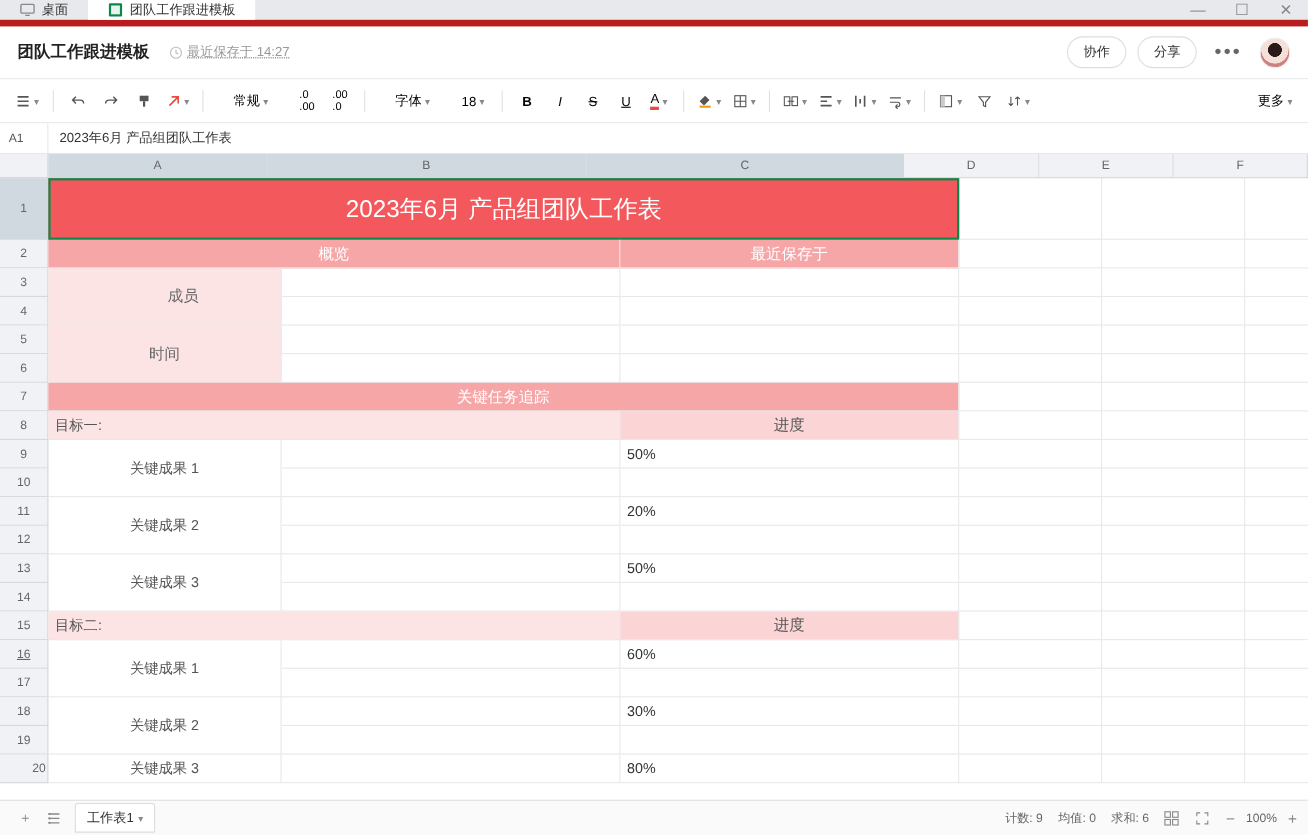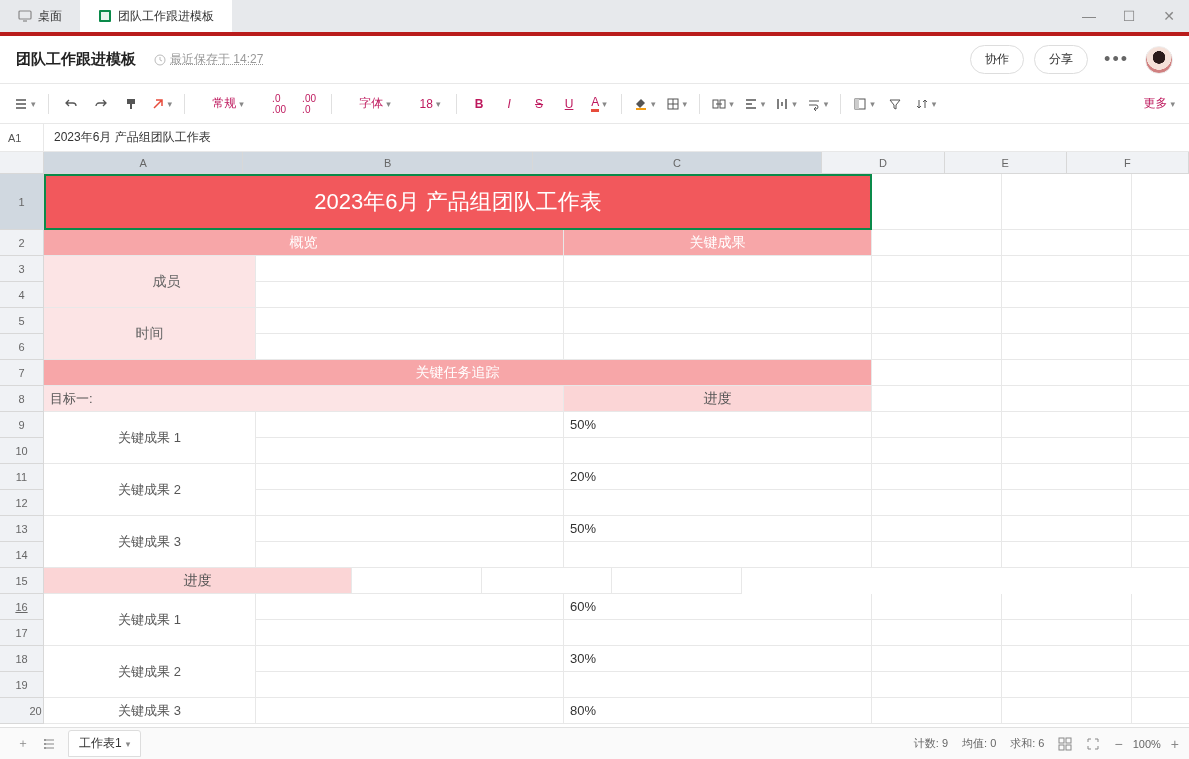--- a/index.html
+++ b/index.html
@@ -1,34 +1,34 @@
 <!DOCTYPE html>
 <html><head>
 <meta charset="utf-8">
 <style>
 * { box-sizing: border-box; margin: 0; padding: 0; }
 body { font-family: "Microsoft YaHei", sans-serif; font-size: 12px; color: #333; background: #fff; overflow: hidden; width: 1189px; height: 759px; }
 
-.tabs-bar { height: 36px; background: #e7e9ec; display: flex; align-items: stretch; border-bottom: 4px solid #b91c1c; }
+.tabs-bar { height: 24px; background: #e7e9ec; display: flex; align-items: stretch; border-bottom: 6px solid #b91c1c; }
 .tab { padding: 0 18px; display: flex; align-items: center; gap: 6px; font-size: 12px; cursor: pointer; }
 .tab.active { background: #fff; }
 .tab .ic { width: 14px; height: 14px; display: inline-flex; align-items: center; justify-content: center; }
 .win-controls { margin-left: auto; display: flex; align-items: center; }
 .win-btn { width: 40px; height: 32px; display: flex; align-items: center; justify-content: center; color: #888; cursor: pointer; font-size: 14px; }
 
 .title-row { height: 48px; display: flex; align-items: center; padding: 0 16px; border-bottom: 1px solid #e8e8e8; }
 .doc-title { font-size: 15px; font-weight: 600; color: #222; }
 .save-info { margin-left: 18px; color: #999; font-size: 12px; display: flex; align-items: center; gap: 4px; text-decoration: underline dotted; }
 .title-right { margin-left: auto; display: flex; align-items: center; gap: 10px; }
 .pill-btn { border: 1px solid #ddd; border-radius: 16px; padding: 5px 14px; font-size: 12px; cursor: pointer; background: #fff; }
 .more-dots { font-size: 18px; color: #666; cursor: pointer; padding: 0 6px; letter-spacing: 2px; }
 .avatar { width: 28px; height: 28px; border-radius: 50%; background: radial-gradient(circle at 50% 40%, #2b1a1a 30%, #f5e0d8 32%, #f5e0d8 60%, #d08080 62%); border: 1px solid #eee; }
 
 .toolbar { height: 40px; border-bottom: 1px solid #e8e8e8; display: flex; align-items: center; padding: 0 10px; gap: 2px; }
-.tb { min-width: 28px; height: 28px; display: flex; align-items: center; justify-content: center; color: #be185d; cursor: pointer; border-radius: 3px; padding: 0 4px; }
+.tb { min-width: 28px; height: 28px; display: flex; align-items: center; justify-content: center; color: #000000; cursor: pointer; border-radius: 3px; padding: 0 4px; }
 .sep { width: 1px; height: 20px; background: #e0e0e0; margin: 0 6px; }
 .dd { display: flex; align-items: center; gap: 3px; }
 .dd::after { content: "▾"; font-size: 9px; color: #888; }
 .more-group { margin-left: auto; }
 
 .formula-bar { height: 28px; border-bottom: 1px solid #e8e8e8; display: flex; align-items: center; }
 .cell-ref { width: 44px; padding: 0 8px; font-size: 11px; color: #555; border-right: 1px solid #e8e8e8; height: 100%; display: flex; align-items: center; }
 .formula-val { padding: 0 10px; font-size: 12px; color: #333; }
 
 .sheet-area { position: relative; height: 600px; overflow: hidden; }
@@ -265,21 +265,21 @@
     </div>
   <div class="grid" id="grid">
       <div class="gr">
         <div class="gc title-cell" style="width: 828px; height: 56px;">2023年6月 产品组团队工作表</div>
         <div class="gc " style="width: 130px; height: 56px;"></div>
         <div class="gc " style="width: 130px; height: 56px;"></div>
         <div class="gc " style="width: 130px; height: 56px;"></div>
       </div>
       <div class="gr">
         <div class="gc sub-hdr" style="width: 520px; height: 26px;">概览</div>
-        <div class="gc sub-hdr" style="width: 308px; height: 26px;">关键成果</div>
+        <div class="gc sub-hdr" style="width: 308px; height: 26px;">最近保存于</div>
         <div class="gc " style="width: 130px; height: 26px;"></div>
         <div class="gc " style="width: 130px; height: 26px;"></div>
         <div class="gc " style="width: 130px; height: 26px;"></div>
       </div>
       <div class="gr">
         <div class="gc side-lbl" style="width: 212px; height: 52px; padding-left: 40px;">成员</div>
         <div style="display: flex; flex-direction: column;">
           <div class="gr">
             <div class="gc" style="width: 308px; height: 26px;"></div>
             <div class="gc" style="width: 308px; height: 26px;"></div>
@@ -379,20 +379,21 @@
           <div class="gr">
             <div class="gc" style="width: 308px; height: 26px;"></div>
             <div class="gc" style="width: 308px; height: 26px;"></div>
             <div class="gc" style="width: 130px; height: 26px;"></div>
             <div class="gc" style="width: 130px; height: 26px;"></div>
             <div class="gc" style="width: 130px; height: 26px;"></div>
           </div>
         </div>
       </div>
       <div class="gr">
+        <div class="gc goal-row" style="width: 520px; height: 26px;">目标二:</div>
         <div class="gc sub-hdr-lt" style="width: 308px; height: 26px;">进度</div>
         <div class="gc " style="width: 130px; height: 26px;"></div>
         <div class="gc " style="width: 130px; height: 26px;"></div>
         <div class="gc " style="width: 130px; height: 26px;"></div>
       </div>
       <div class="gr">
         <div class="gc kr" style="width: 212px; height: 52px;">关键成果 1</div>
         <div style="display: flex; flex-direction: column;">
           <div class="gr">
             <div class="gc" style="width: 308px; height: 26px;"></div>

